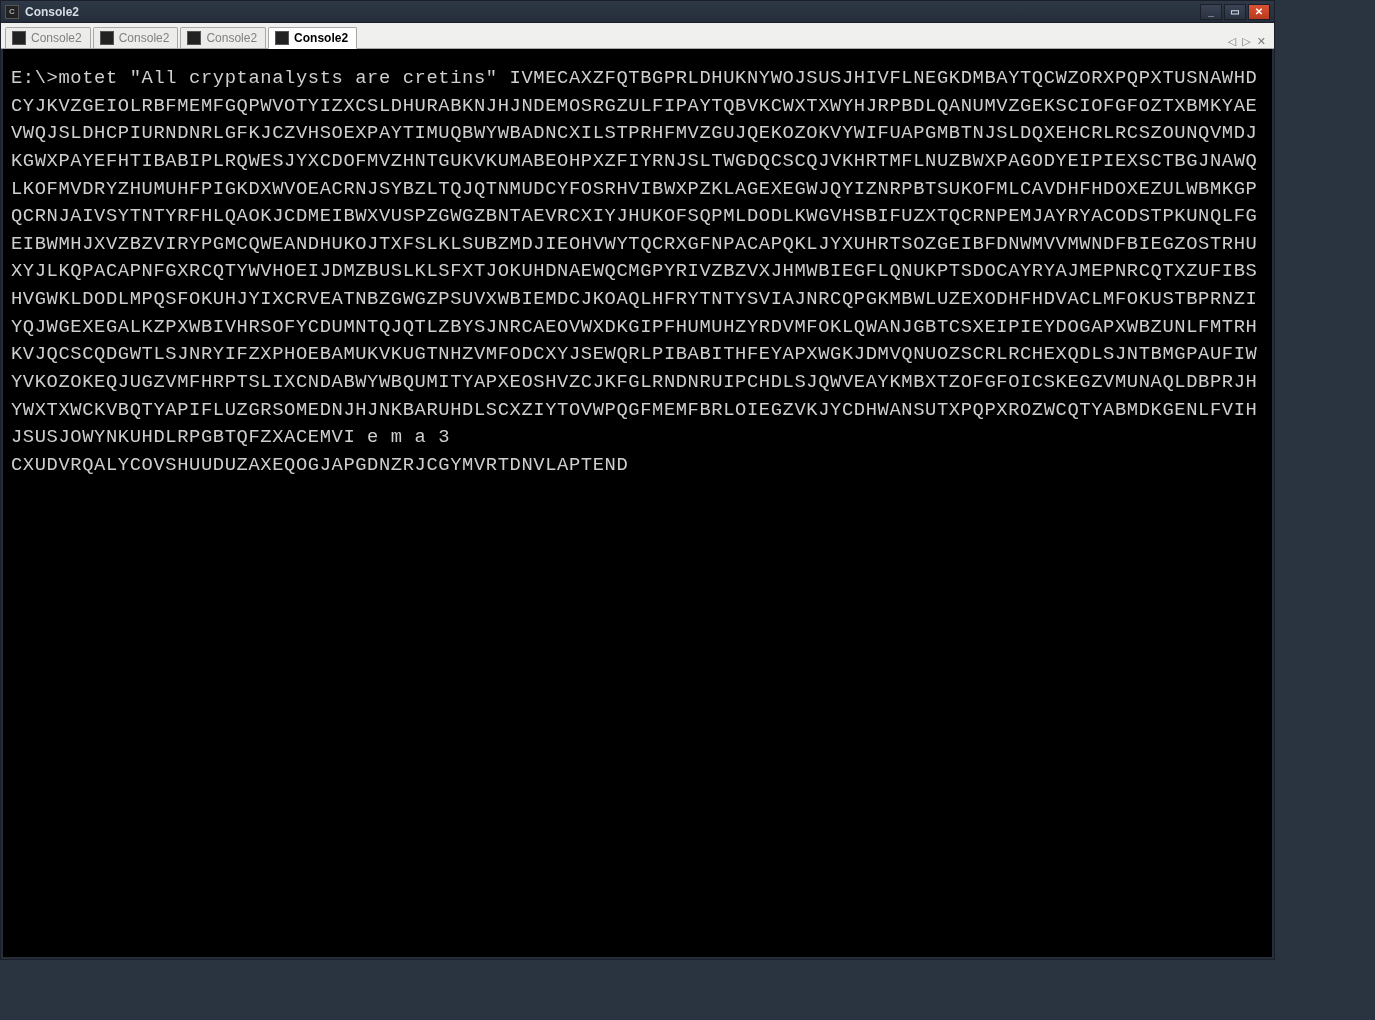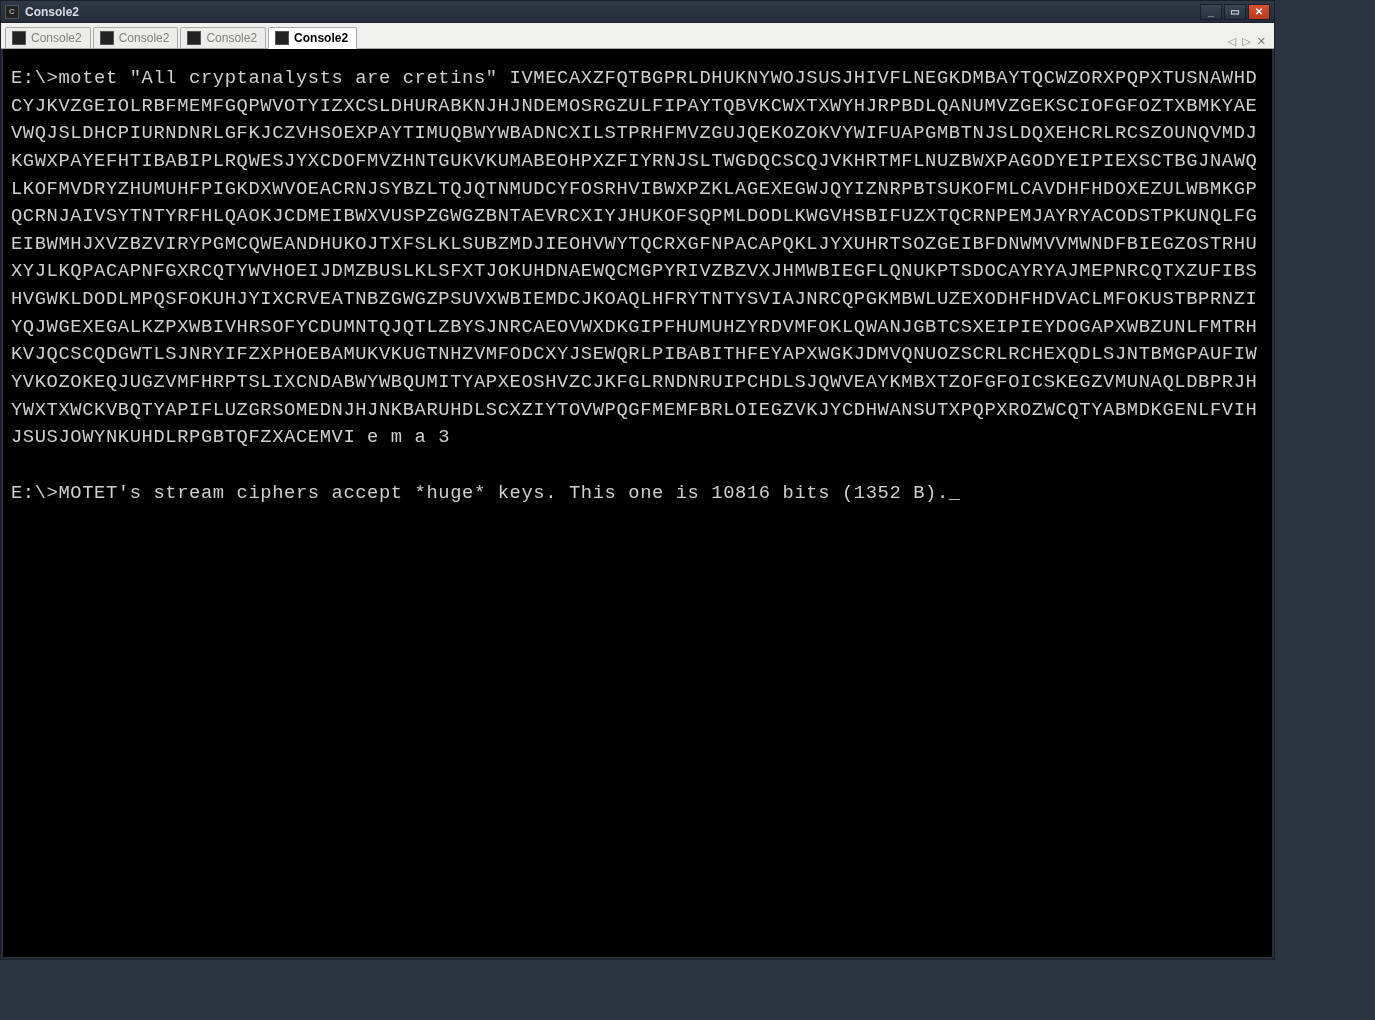--- a/index.html
+++ b/index.html
@@ -163,17 +163,17 @@
     <div class="tabstrip-spacer"></div>
     <div class="tab-nav">
       <span>◁</span>
       <span>▷</span>
       <span>✕</span>
     </div>
   </div>
 
   <div class="terminal">
     <div class="block">E:\&gt;motet "All cryptanalysts are cretins" IVMECAXZFQTBGPRLDHUKNYWOJSUSJHIVFLNEGKDMBAYTQCWZORXPQPXTUSNAWHDCYJKVZGEIOLRBFMEMFGQPWVOTYIZXCSLDHURABKNJHJNDEMOSRGZULFIPAYTQBVKCWXTXWYHJRPBDLQANUMVZGEKSCIOFGFOZTXBMKYAEVWQJSLDHCPIURNDNRLGFKJCZVHSOEXPAYTIMUQBWYWBADNCXILSTPRHFMVZGUJQEKOZOKVYWIFUAPGMBTNJSLDQXEHCRLRCSZOUNQVMDJKGWXPAYEFHTIBABIPLRQWESJYXCDOFMVZHNTGUKVKUMABEOHPXZFIYRNJSLTWGDQCSCQJVKHRTMFLNUZBWXPAGODYEIPIEXSCTBGJNAWQLKOFMVDRYZHUMUHFPIGKDXWVOEACRNJSYBZLTQJQTNMUDCYFOSRHVIBWXPZKLAGEXEGWJQYIZNRPBTSUKOFMLCAVDHFHDOXEZULWBMKGPQCRNJAIVSYTNTYRFHLQAOKJCDMEIBWXVUSPZGWGZBNTAEVRCXIYJHUKOFSQPMLDODLKWGVHSBIFUZXTQCRNPEMJAYRYACODSTPKUNQLFGEIBWMHJXVZBZVIRYPGMCQWEANDHUKOJTXFSLKLSUBZMDJIEOHVWYTQCRXGFNPACAPQKLJYXUHRTSOZGEIBFDNWMVVMWNDFBIEGZOSTRHUXYJLKQPACAPNFGXRCQTYWVHOEIJDMZBUSLKLSFXTJOKUHDNAEWQCMGPYRIVZBZVXJHMWBIEGFLQNUKPTSDOCAYRYAJMEPNRCQTXZUFIBSHVGWKLDODLMPQSFOKUHJYIXCRVEATNBZGWGZPSUVXWBIEMDCJKOAQLHFRYTNTYSVIAJNRCQPGKMBWLUZEXODHFHDVACLMFOKUSTBPRNZIYQJWGEXEGALKZPXWBIVHRSOFYCDUMNTQJQTLZBYSJNRCAEOVWXDKGIPFHUMUHZYRDVMFOKLQWANJGBTCSXEIPIEYDOGAPXWBZUNLFMTRHKVJQCSCQDGWTLSJNRYIFZXPHOEBAMUKVKUGTNHZVMFODCXYJSEWQRLPIBABITHFEYAPXWGKJDMVQNUOZSCRLRCHEXQDLSJNTBMGPAUFIWYVKOZOKEQJUGZVMFHRPTSLIXCNDABWYWBQUMITYAPXEOSHVZCJKFGLRNDNRUIPCHDLSJQWVEAYKMBXTZOFGFOICSKEGZVMUNAQLDBPRJHYWXTXWCKVBQTYAPIFLUZGRSOMEDNJHJNKBARUHDLSCXZIYTOVWPQGFMEMFBRLOIEGZVKJYCDHWANSUTXPQPXROZWCQTYABMDKGENLFVIHJSUSJOWYNKUHDLRPGBTQFZXACEMVI e m a 3</div>
+    <div class="block">CXUDVRQALYCOVSHUUDUZAXEQOGJAPGDNZRJCGYMVRTDNVLAPTEND</div>
     <div class="gap"></div>
-    <div class="block"><span>E:\&gt;MOTET's stream ciphers accept *huge* keys. This one is 10816 bits (1352 B).</span><span class="cursor">_</span></div>
   </div>
 
 </div>
 
 </body></html>

